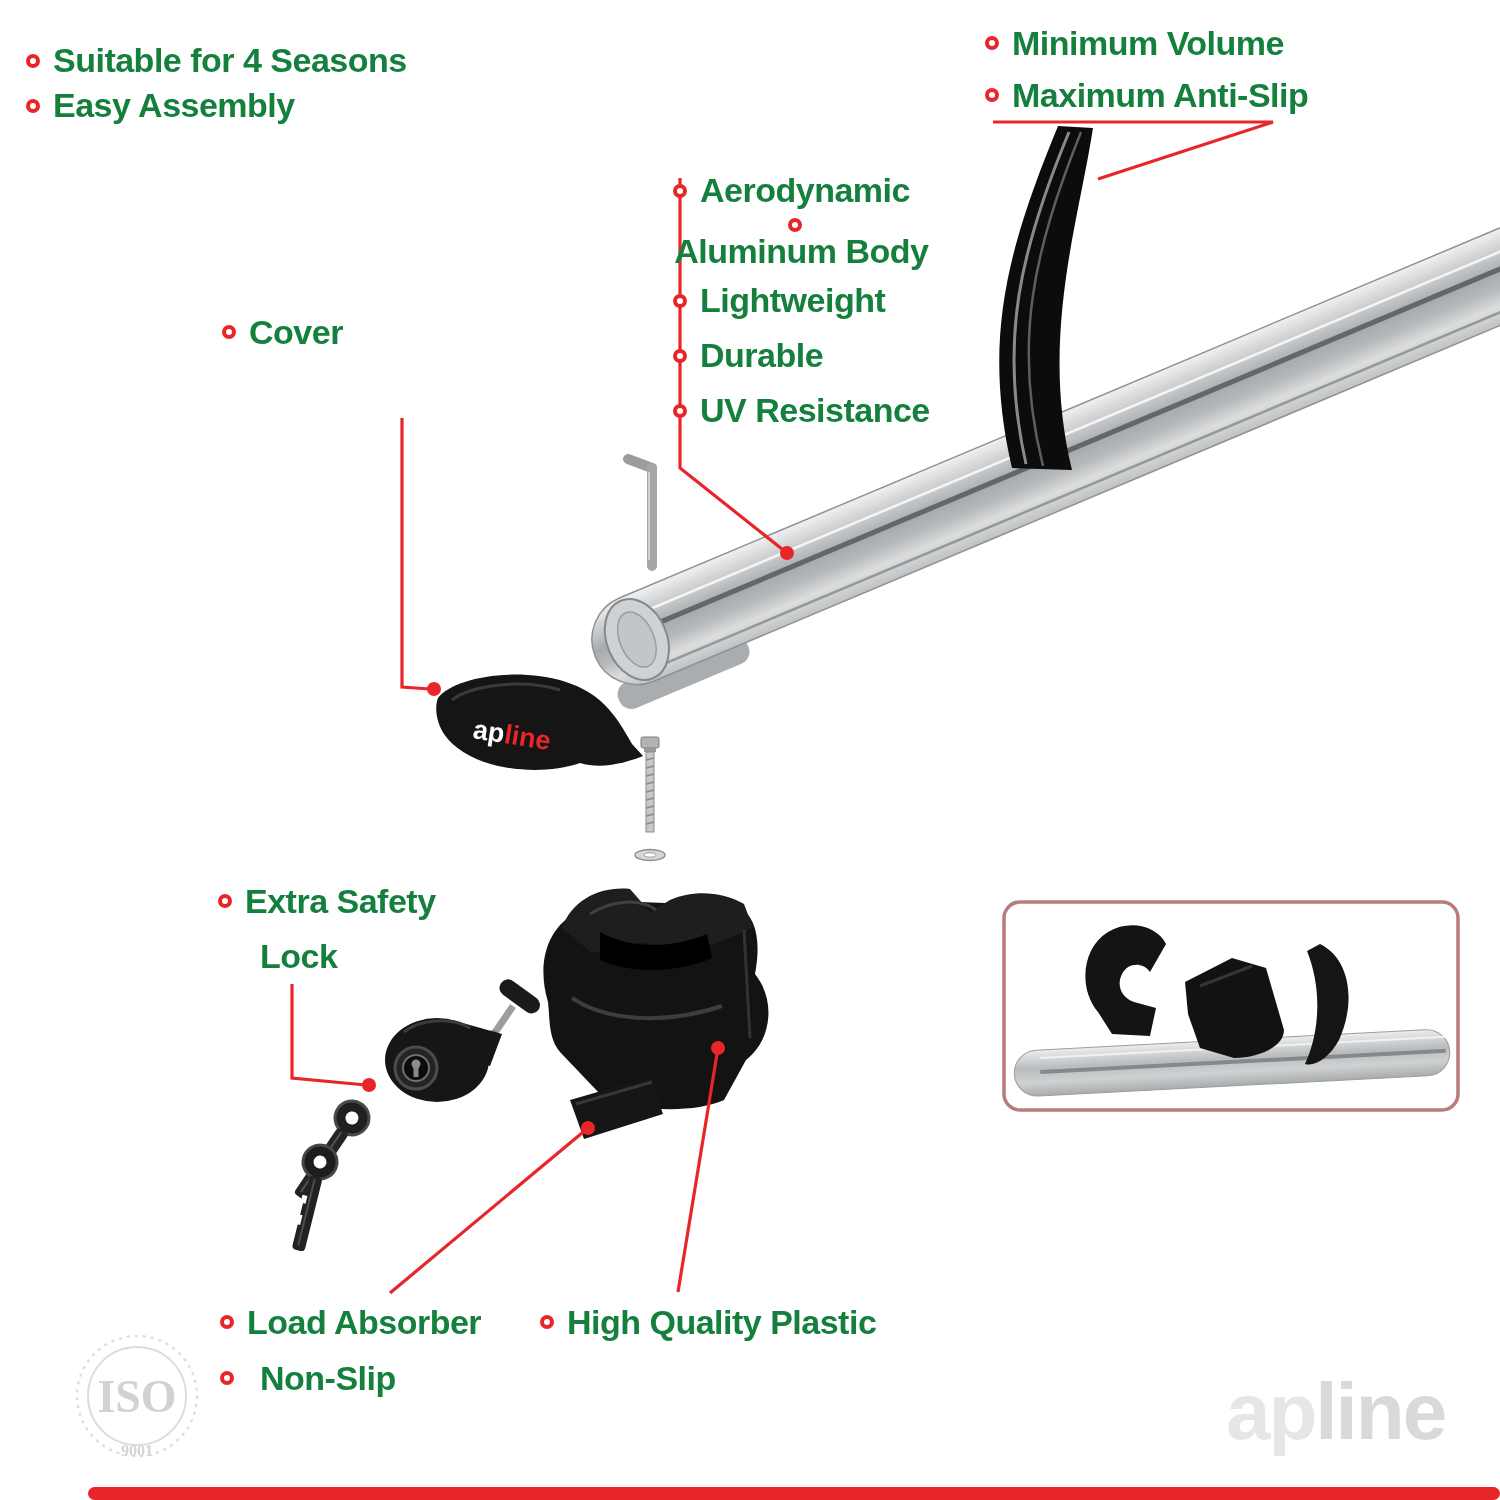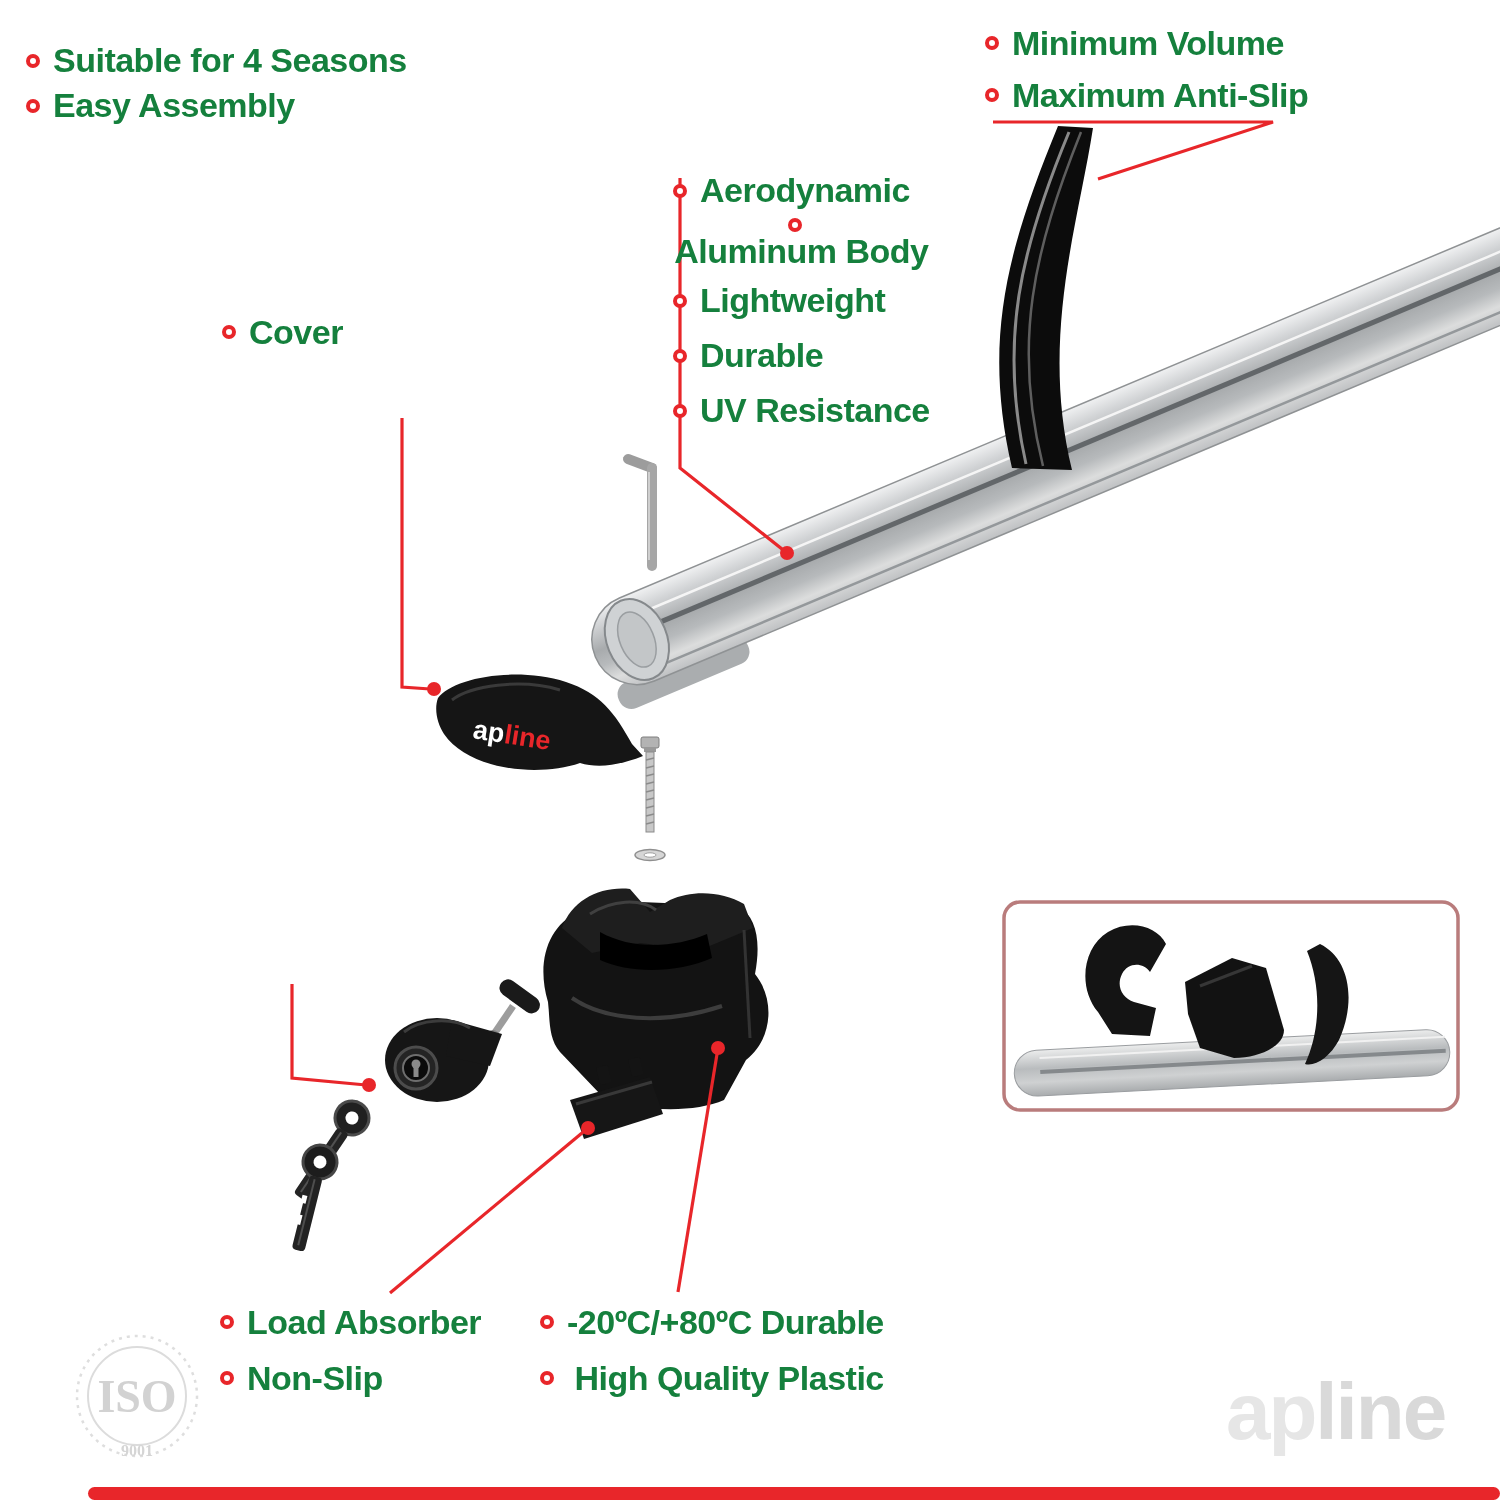--- a/index.html
+++ b/index.html
@@ -225,38 +225,43 @@
     </div>
   </div>
 
   <div class="label-block" style="left:222px;top:310px;">
     <div class="row" style="height:44px;">
       <span class="bullet"></span>
       <span class="txt">Cover</span>
     </div>
   </div>
 
+  <div class="label-block" style="left:218px;top:878px;">
+    <div class="row" style="height:46px;">
+      <span class="bullet"></span>
+      <span class="txt">Extra Safety</span>
+    </div>
+    <div class="row" style="height:64px;padding-left:42px;">
+      <span class="txt">Lock</span>
+    </div>
+  </div>
 
 
   <div class="label-block" style="left:220px;top:1294px;">
     <div class="row" style="height:56px;">
       <span class="bullet"></span>
       <span class="txt">Load Absorber</span>
     </div>
-    <div class="row" style="height:56px;">
+    <div class="row" style="height:56px;gap:13px;">
       <span class="bullet"></span>
       <span class="txt">Non-Slip</span>
     </div>
   </div>
 
   <div class="label-block" style="left:540px;top:1294px;">
-    <div class="row" style="height:56px;">
-      <span class="bullet"></span>
-      <span class="txt">-20ºC/+80ºC Durable</span>
-    </div>
     <div class="row" style="height:56px;justify-content:space-between;">
       <span class="bullet"></span>
       <span class="txt">High Quality Plastic</span>
     </div>
   </div>
 
   <div class="watermark"><span>ap</span><span style="color:#d9d9d9;">line</span></div>
 
   <div class="red-strip"></div>
 

